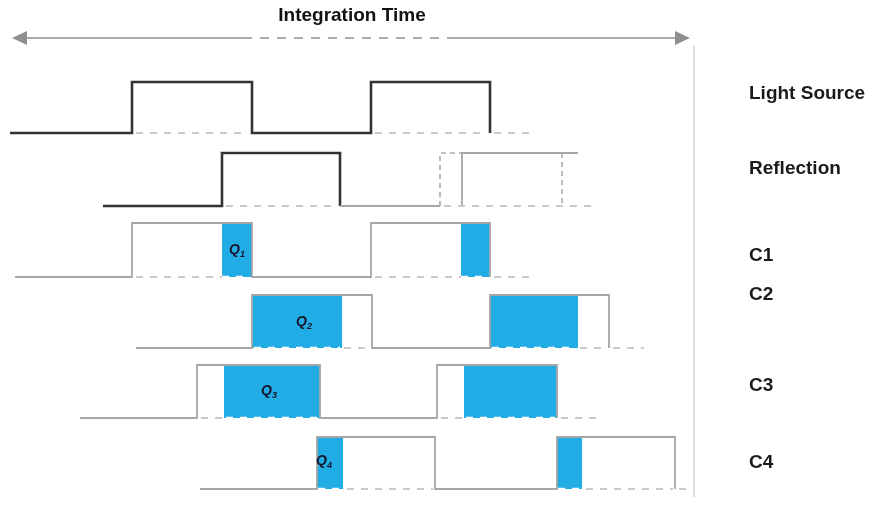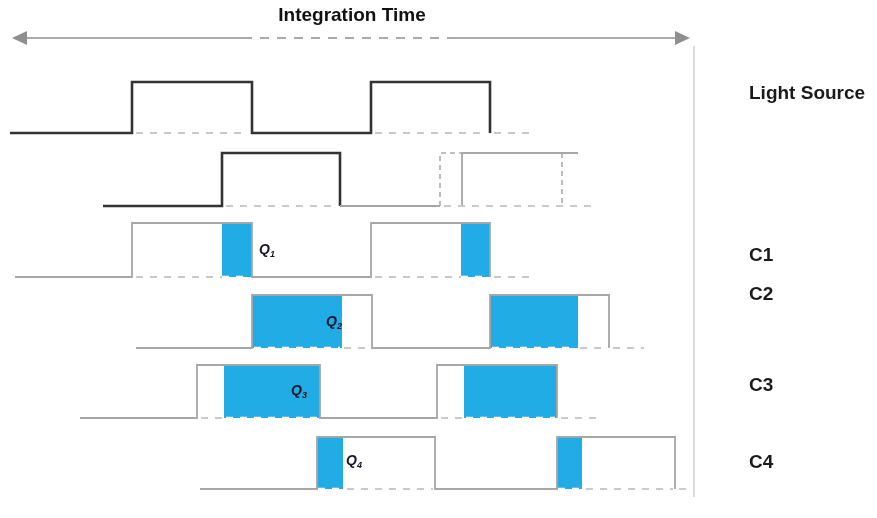--- a/index.html
+++ b/index.html
@@ -3,21 +3,21 @@
 <meta charset="utf-8">
 <style>
   html,body{margin:0;padding:0;background:#ffffff;}
   .stage{position:relative;width:877px;height:518px;background:#ffffff;overflow:hidden;
          font-family:"Liberation Sans",sans-serif;border-radius:22px;}
   .wave-svg{position:absolute;left:0;top:0;}
   .diagram-title{position:absolute;left:252px;top:4px;width:200px;text-align:center;
                  font-size:19px;font-weight:bold;color:#111;letter-spacing:0px;}
   .row-label{position:absolute;left:722px;font-size:19px;font-weight:bold;color:#1a1a1a;white-space:nowrap;margin-left:27px;}
   .q-label{position:absolute;transform:translate(-50%,-50%);font-size:14px;font-weight:bold;
-           font-style:italic;color:#15152a;white-space:nowrap;margin-left:30px;}
+           font-style:italic;color:#15152a;white-space:nowrap;}
   .q-label sub{font-size:9px;font-style:italic;}
 </style>
 </head>
 <body>
 
 <div class="stage">
   <svg class="wave-svg" width="877" height="518" viewBox="0 0 877 518">
       <polyline points="16,38 243,38" fill="none" stroke="#8F8F8F" stroke-width="1.6"></polyline>
       <polyline points="243,38 450,38" fill="none" stroke="#8F8F8F" stroke-width="1.6" stroke-dasharray="9 8"></polyline>
       <polyline points="450,38 686,38" fill="none" stroke="#8F8F8F" stroke-width="1.6"></polyline>
@@ -65,20 +65,21 @@
       <polyline points="318,489 341,489" fill="none" stroke="#FFFFFF" stroke-width="2.4" stroke-dasharray="7 7"></polyline>
       <polyline points="347,489 433,489" fill="none" stroke="#C9C9C9" stroke-width="2" stroke-dasharray="7 7"></polyline>
       <polyline points="558,489 580,489" fill="none" stroke="#FFFFFF" stroke-width="2.4" stroke-dasharray="7 7"></polyline>
       <polyline points="586,489 673,489" fill="none" stroke="#C9C9C9" stroke-width="2" stroke-dasharray="7 7"></polyline>
       <polyline points="679,489 692,489" fill="none" stroke="#C9C9C9" stroke-width="2" stroke-dasharray="7 7"></polyline>
     </svg>
 
   <div class="diagram-title">Integration Time</div>
 
   <div class="row-label" style="top:82px">Light Source</div>
+  <div class="row-label" style="top:157px">Reflection</div>
   <div class="row-label" style="top:244px">C1</div>
   <div class="row-label" style="top:283px">C2</div>
   <div class="row-label" style="top:374px">C3</div>
   <div class="row-label" style="top:451px">C4</div>
 
   <div class="q-label" style="left:237px;top:250px"><span>Q</span><sub>1</sub></div>
   <div class="q-label" style="left:304px;top:322px"><span>Q</span><sub>2</sub></div>
   <div class="q-label" style="left:269px;top:391px"><span>Q</span><sub>3</sub></div>
   <div class="q-label" style="left:324px;top:461px"><span>Q</span><sub>4</sub></div>
 </div>

